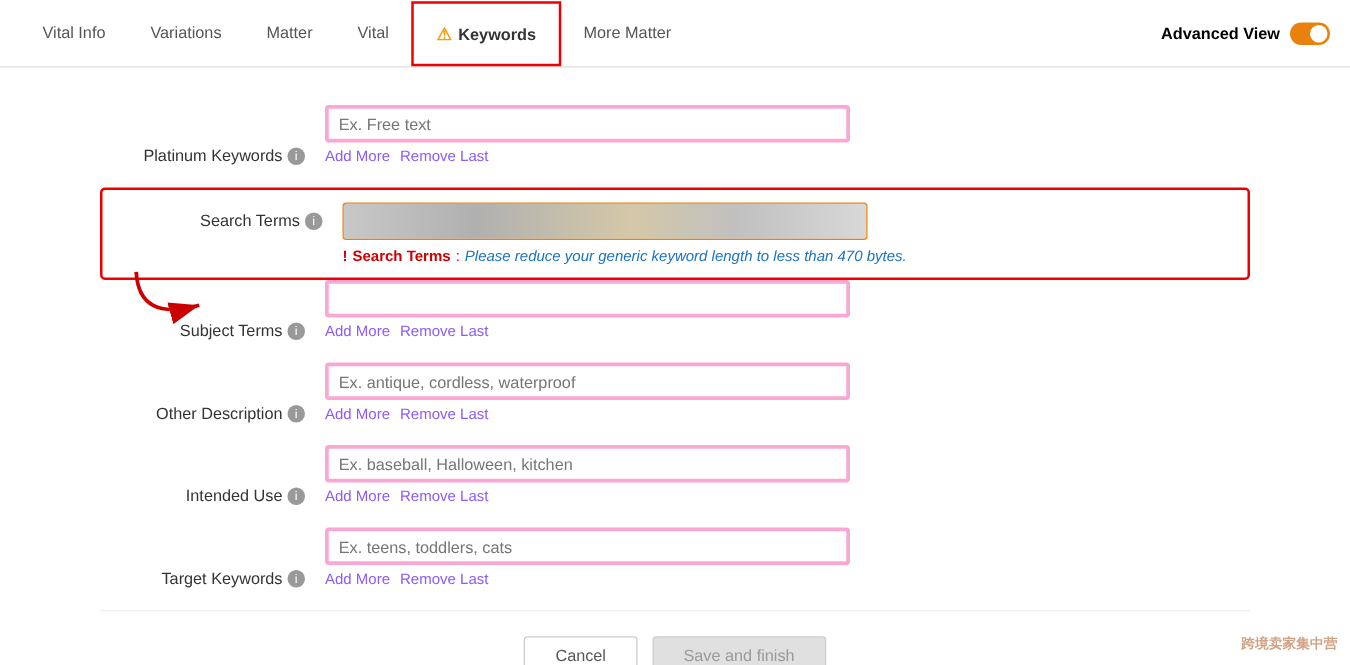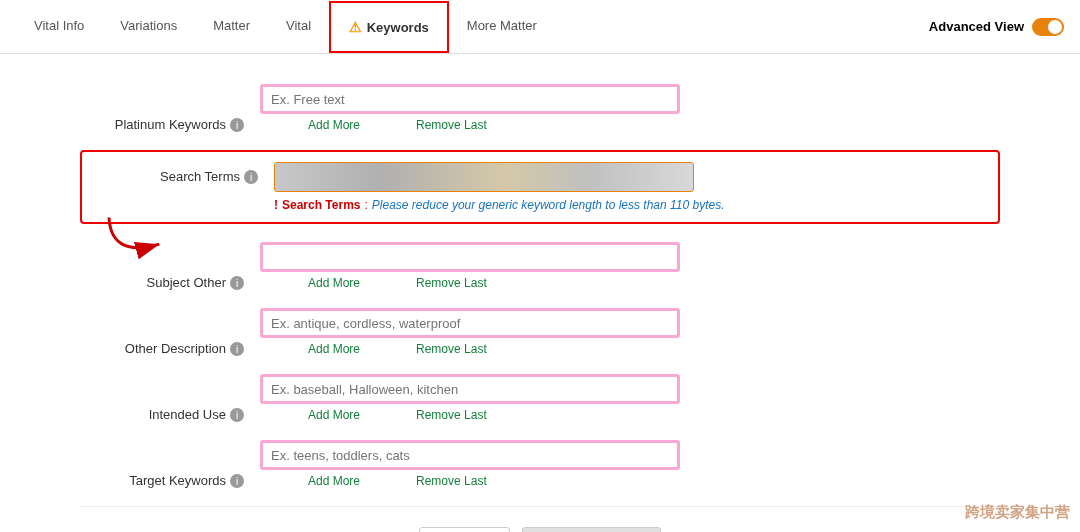--- a/index.html
+++ b/index.html
@@ -128,33 +128,31 @@
       color: #666;
       background: #fff;
       outline: none;
     }
     .add-remove {
       display: flex;
       gap: 8px;
       margin-top: 4px;
     }
     .add-link {
-      color: #15803d;
+      color: #8b5cf6;
       font-size: 12px;
       cursor: pointer;
       text-decoration: none;
-      margin-left: 48px;
     }
 
     
     .search-terms-wrapper {
       border: 2px solid #e00;
       border-radius: 4px;
       padding: 10px 12px;
-      margin-bottom: 18px;
       background: #fff;
       position: relative;
     }
     .search-terms-inner {
       display: flex;
       align-items: flex-start;
     }
     .error-message {
       color: #c00;
       font-size: 12px;
@@ -223,21 +221,21 @@
       top: 20px;
       z-index: 10;
     }
 
     
     .watermark {
       position: fixed;
       bottom: 10px;
       right: 10px;
       color: rgba(180,100,50,0.6);
-      font-size: 15px;
+      font-size: 11px;
       font-weight: bold;
       margin-top: 20px;
     }
   </style>
 </head>
 <body>
 
 <div class="top-nav">
   <div class="nav-tabs">
     <div class="nav-tab">
@@ -299,27 +297,27 @@
         <span class="info-icon">i</span>
       </div>
       <div class="form-field">
         <input type="text" class="search-terms-input" style="background: linear-gradient(90deg, rgb(200, 200, 200) 0%, rgb(176, 176, 176) 25%, rgb(212, 200, 168) 55%, rgb(192, 192, 192) 75%, rgb(216, 216, 216) 100%); border: 1px solid rgb(232, 130, 12);">
       </div>
     </div>
     <div class="error-message" style="margin-left:180px; margin-top:6px;">
       <span class="error-exclaim">!</span>
       <span class="error-label">Search Terms</span>
       <span> : </span>
-      <span class="error-text">Please reduce your generic keyword length to less than 110 bytes.</span>
-    </div>
-  </div>
-
-  <div class="form-row">
-    <div class="form-label">
-      <span>Subject Other</span>
+      <span class="error-text">Please reduce your generic keyword length to less than 470 bytes.</span>
+    </div>
+  </div>
+
+  <div class="form-row">
+    <div class="form-label">
+      <span>Subject Terms</span>
       <span class="info-icon">i</span>
     </div>
     <div class="form-field">
       <input type="text" class="form-input" style="">
       <div class="add-remove">
         <a class="add-link">Add More</a>
         <a class="add-link">Remove Last</a>
       </div>
     </div>
   </div>

